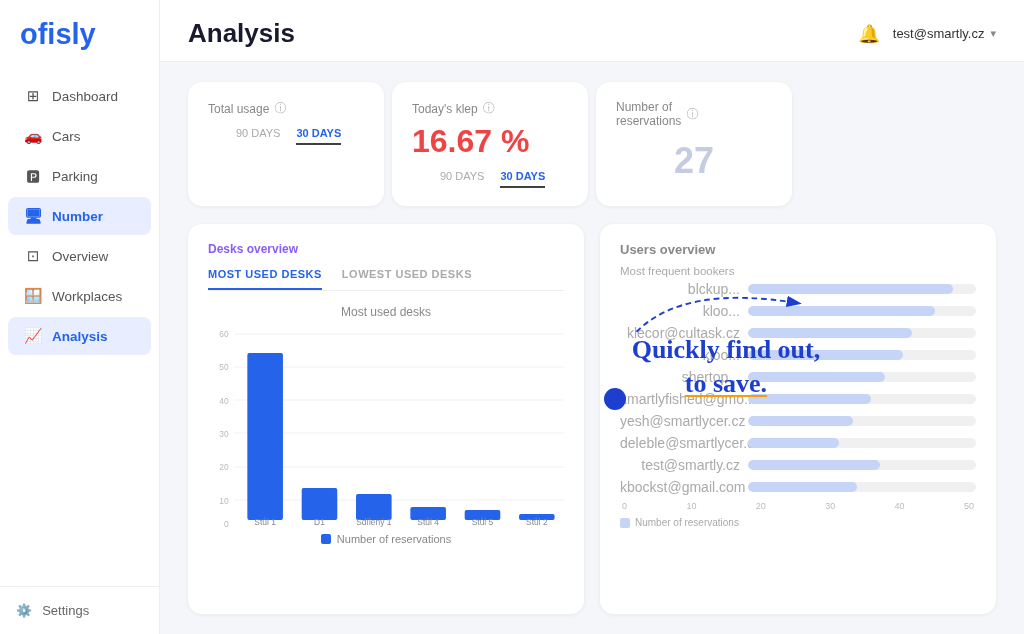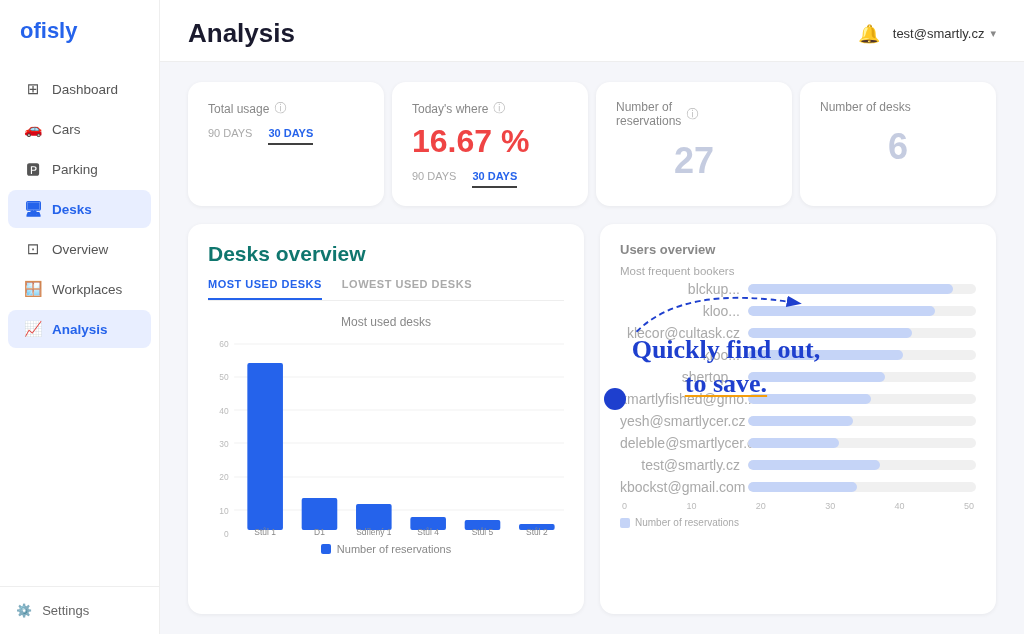--- a/index.html
+++ b/index.html
@@ -1,21 +1,21 @@
 <!DOCTYPE html>
 <html><head>
   <meta charset="utf-8">
   <style>
     * { box-sizing: border-box; margin: 0; padding: 0; }
     body { font-family: -apple-system, BlinkMacSystemFont, 'Segoe UI', sans-serif; background: #f5f6fa; display: flex; height: 634px; overflow: hidden; }
 
     
     .sidebar { width: 160px; background: #fff; height: 634px; display: flex; flex-direction: column; border-right: 1px solid #eee; flex-shrink: 0; }
     .sidebar-logo { padding: 18px 20px 16px; }
-    .sidebar-logo span { color: #2563eb; font-size: 22px; font-weight: 700; }
+    .sidebar-logo span { color: #2563eb; font-size: 29px; font-weight: 700; }
     .sidebar-nav { flex: 1; padding: 8px 0; }
     .nav-item { display: flex; align-items: center; gap: 10px; padding: 10px 16px; cursor: pointer; font-size: 13.5px; color: #555; border-radius: 8px; margin: 2px 8px; }
     .nav-item.active { background: #e8eeff; color: #2563eb; font-weight: 600; }
     .nav-item .nav-icon { font-size: 15px; width: 18px; text-align: center; }
     .sidebar-footer { padding: 16px; border-top: 1px solid #eee; }
     .settings-item { display: flex; align-items: center; gap: 10px; font-size: 13px; color: #666; cursor: pointer; }
 
     
     .main { flex: 1; display: flex; flex-direction: column; overflow: hidden; }
 
@@ -30,29 +30,29 @@
     
     .content { flex: 1; padding: 20px 28px; overflow-y: auto; display: flex; flex-direction: column; gap: 18px; }
 
     
     .cards-row { display: grid; grid-template-columns: 1fr 1fr 1fr 1fr; gap: 8px; }
     .card { background: #fff; border-radius: 14px; padding: 18px 20px; box-shadow: 0 1px 4px rgba(0,0,0,0.06); }
     .card-label { font-size: 12px; color: #888; margin-bottom: 6px; display: flex; align-items: center; gap: 5px; }
     .card-info-icon { color: #bbb; font-size: 12px; }
     .card-value-orange { font-size: 32px; font-weight: 700; color: #f59e0b; }
     .card-value-red { font-size: 32px; font-weight: 700; color: #ef4444; }
-    .card-tabs { display: flex; gap: 16px; margin-top: 10px; }
+    .card-tabs { display: flex; gap: 16px; margin-top: 10px; margin-left: 28px; }
     .card-tab { font-size: 11px; color: #aaa; cursor: pointer; padding-bottom: 4px; font-weight: 500; }
     .card-tab.active { color: #2563eb; border-bottom: 2px solid #404040; font-weight: 700; }
     .card-number-value { font-size: 36px; font-weight: 600; color: #c5cce0; text-align: center; padding: 6px 0; }
 
     
     .charts-row { display: grid; grid-template-columns: 1fr 1fr; gap: 16px; flex: 1; }
     .chart-card { background: #fff; border-radius: 14px; padding: 18px 20px; box-shadow: 0 1px 4px rgba(0,0,0,0.06); position: relative; overflow: hidden; }
-    .chart-card-title { font-size: 21px; font-weight: 700; color: #0f766e; margin-bottom: 12px; }
+    .chart-card-title { font-size: 12px; font-weight: 700; color: #8b5cf6; margin-bottom: 12px; }
     .chart-tabs { display: flex; gap: 0; margin-bottom: 14px; border-bottom: 1px solid #eee; }
     .chart-tab { font-size: 11px; font-weight: 700; color: #aaa; padding: 0 0 8px 0; margin-right: 20px; cursor: pointer; text-transform: uppercase; letter-spacing: 0.5px; }
     .chart-tab.active { color: #2563eb; border-bottom: 2px solid #2563eb; }
     .chart-subtitle { font-size: 12px; color: #888; text-align: center; margin-bottom: 8px; }
 
     
     .bar-chart-area { height: 200px; position: relative; }
     .bar-chart-svg { width: 100%; height: 100%; }
     .chart-legend { display: flex; align-items: center; gap: 6px; justify-content: center; margin-top: 6px; font-size: 11px; color: #888; }
     .legend-dot { width: 10px; height: 10px; border-radius: 2px; }
@@ -87,21 +87,21 @@
     <div class="nav-item">
       <span class="nav-icon">🚗</span>
       <span>Cars</span>
     </div>
     <div class="nav-item">
       <span class="nav-icon">🅿</span>
       <span>Parking</span>
     </div>
     <div class="nav-item active">
       <span class="nav-icon">🖥</span>
-      <span>Desks</span>
+      <span>Number</span>
     </div>
     <div class="nav-item">
       <span class="nav-icon">⊡</span>
       <span>Overview</span>
     </div>
     <div class="nav-item">
       <span class="nav-icon">🪟</span>
       <span>Workplaces</span>
     </div>
     <div class="nav-item active" style="background:#e8eeff;color:#2563eb;">
@@ -140,44 +140,38 @@
           <span class="card-info-icon">ⓘ</span>
         </div>
         <div class="card-tabs">
           <span class="card-tab">90 DAYS</span>
           <span class="card-tab active">30 DAYS</span>
         </div>
       </div>
 
       <div class="card">
         <div class="card-label">
-          <span>Today's where</span>
+          <span>Today's klep</span>
           <span class="card-info-icon">ⓘ</span>
         </div>
         <div class="card-value-red">16.67 %</div>
         <div class="card-tabs">
           <span class="card-tab">90 DAYS</span>
           <span class="card-tab active">30 DAYS</span>
         </div>
       </div>
 
       <div class="card">
         <div class="card-label">
           <span>Number of<br>reservations</span>
           <span class="card-info-icon">ⓘ</span>
         </div>
         <div class="card-number-value">27</div>
       </div>
 
-      <div class="card">
-        <div class="card-label">
-          <span>Number of desks</span>
-        </div>
-        <div class="card-number-value">6</div>
-      </div>
     </div>
 
     <div class="charts-row">
 
       <div class="chart-card">
         <div class="chart-card-title">Desks overview</div>
         <div class="chart-tabs">
           <span class="chart-tab active">MOST USED DESKS</span>
           <span class="chart-tab">LOWEST USED DESKS</span>
         </div>

